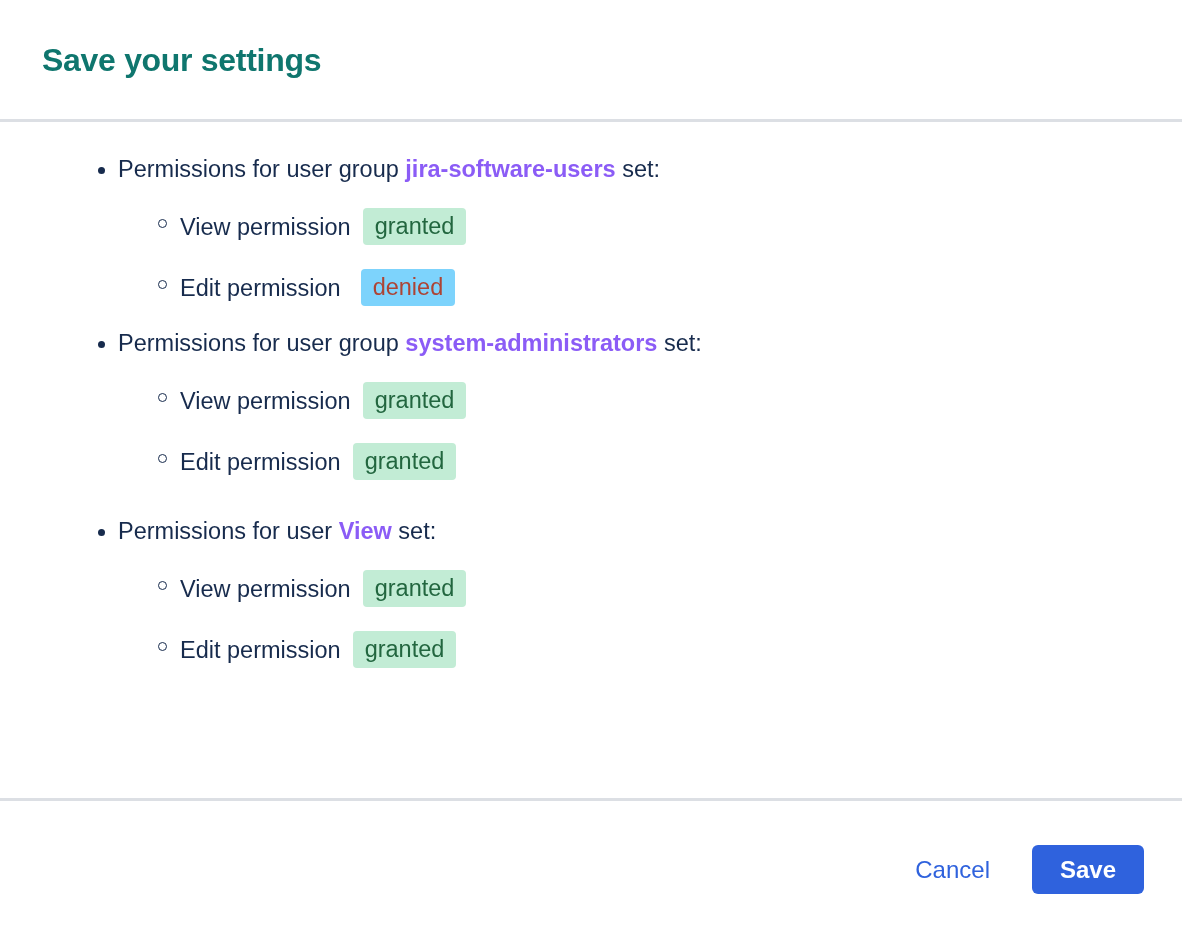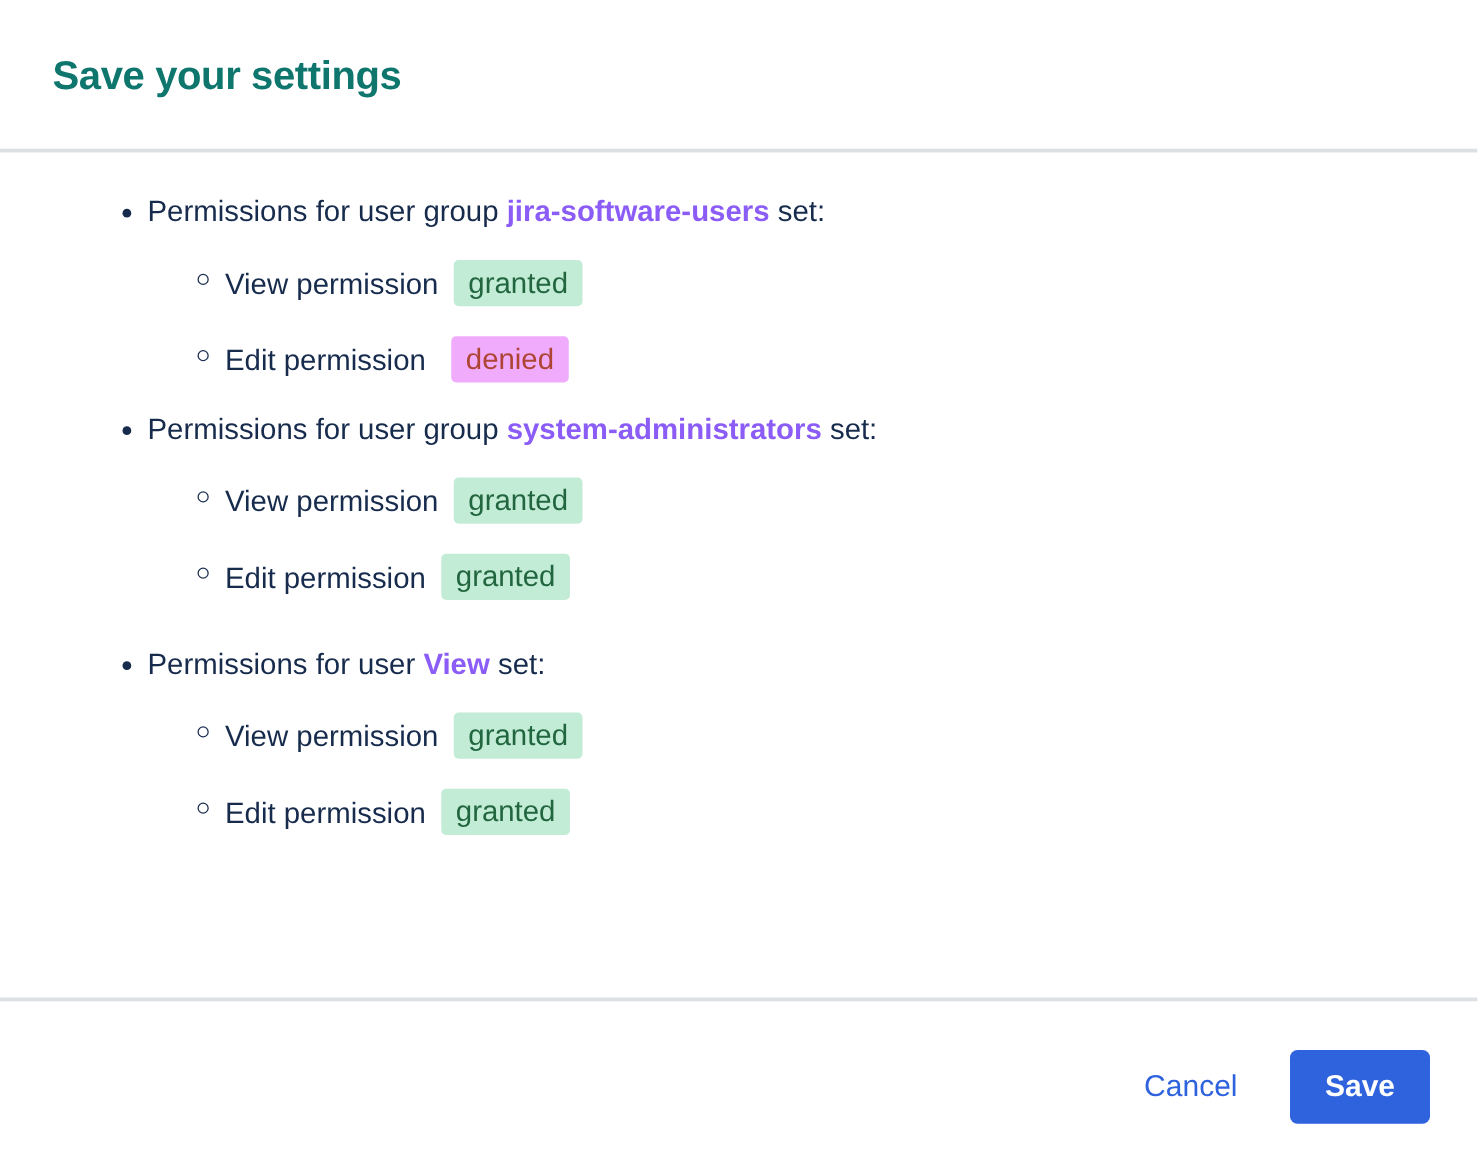--- a/index.html
+++ b/index.html
@@ -116,21 +116,21 @@
   .badge {
     display: inline-block;
     border-radius: 4px;
     padding: 4px 12px 5px 12px;
     font-size: 23.5px;
     line-height: 28px;
     margin-left: 16px;
     white-space: nowrap;
   }
   .badge.granted { background: #c2ecd5; color: #22663f; margin-left: 12px; }
-  .badge.denied  { background: #f0abfc; color: #ad4434; margin-left: 20px; }
+  .badge.denied  { background: #7dd3fc; color: #ad4434; margin-left: 20px; }
 
   
   .modal-footer {
     flex: 0 0 137px;
     height: 137px;
     display: flex;
     align-items: center;
     justify-content: flex-end;
     padding: 0 38px 0 40px;
     gap: 38px;
@@ -149,21 +149,21 @@
   .btn-save {
     background: #2f62dd;
     border: none;
     color: #ffffff;
     font-family: "Liberation Sans", sans-serif;
     font-size: 24px;
     font-weight: 700;
     line-height: 28px;
     border-radius: 6px;
     width: 112px;
-    height: 59px;
+    height: 49px;
     cursor: pointer;
   }
 </style>
 </head>
 <body>
 
 <div class="modal">
 
   <div class="modal-header">
     <h1 class="modal-title">Save your settings</h1>

